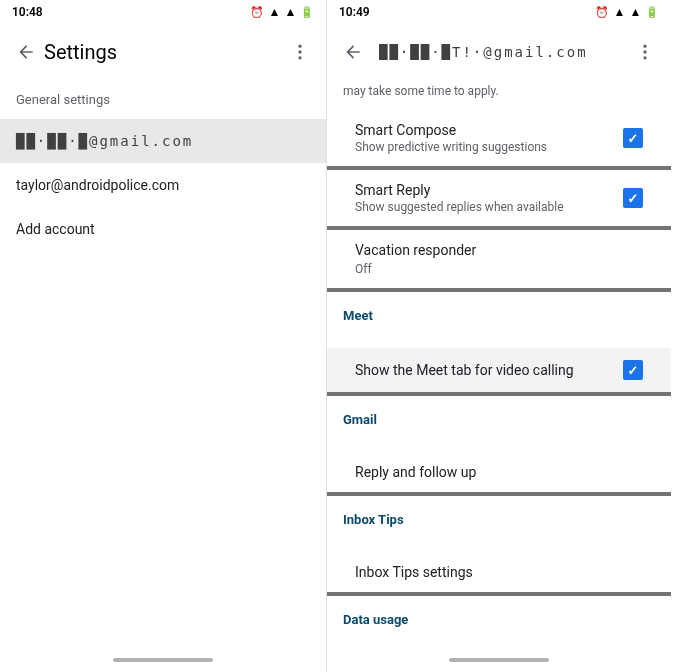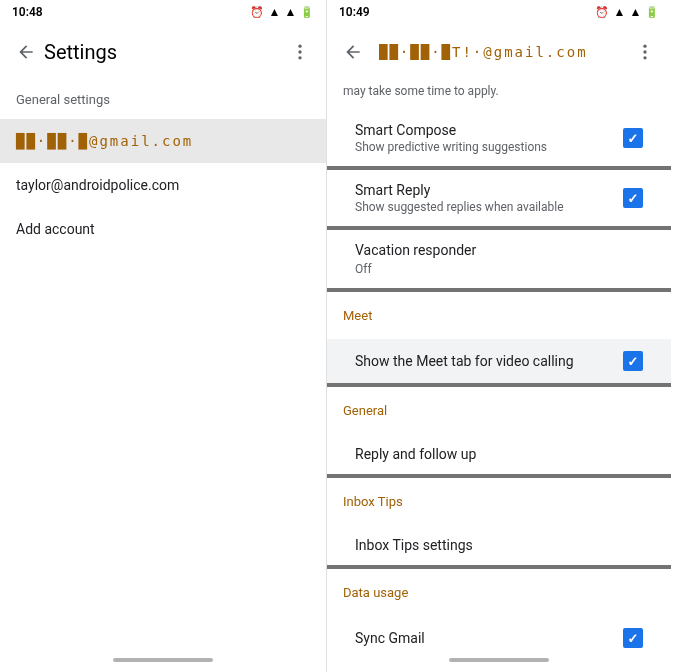--- a/index.html
+++ b/index.html
@@ -181,24 +181,24 @@
       font-size: 12px;
       color: #5f6368;
     }
     .settings-item-value {
       font-size: 12px;
       color: #5f6368;
       margin-top: 2px;
     }
 
     .section-header {
-      padding: 16px 16px 16px;
+      padding: 16px 16px 25px;
       font-size: 13px;
-      font-weight: 400;
-      color: #a16207;
+      font-weight: 700;
+      color: #0c4a6e;
     }
 
     
     .checkbox {
       width: 20px;
       height: 20px;
       border: 2px solid #1a73e8;
       background: #1a73e8;
       display: flex;
       align-items: center;
@@ -225,21 +225,21 @@
       justify-content: center;
     }
 
     
     svg {
       display: block;
     }
 
     .blurred-text {
       font-size: 14px;
-      color: #a16207;
+      color: #404040;
       letter-spacing: 2px;
       font-family: monospace;
     }
   </style>
 </head>
 <body>
 
 <div class="left-panel">
 
   <div class="status-bar">
@@ -355,21 +355,21 @@
     <div class="settings-item highlighted">
       <div class="settings-item-text">
         <span class="settings-item-label">Show the Meet tab for video calling</span>
       </div>
       <div class="checkbox">
         <span class="checkmark">✓</span>
       </div>
     </div>
 
 
-    <div class="section-header">General</div>
+    <div class="section-header">Gmail</div>
 
     <div class="settings-item">
       <div class="settings-item-text">
         <span class="settings-item-label">Reply and follow up</span>
       </div>
     </div>
 
     <div class="section-header">Inbox Tips</div>
 
     <div class="settings-item">

